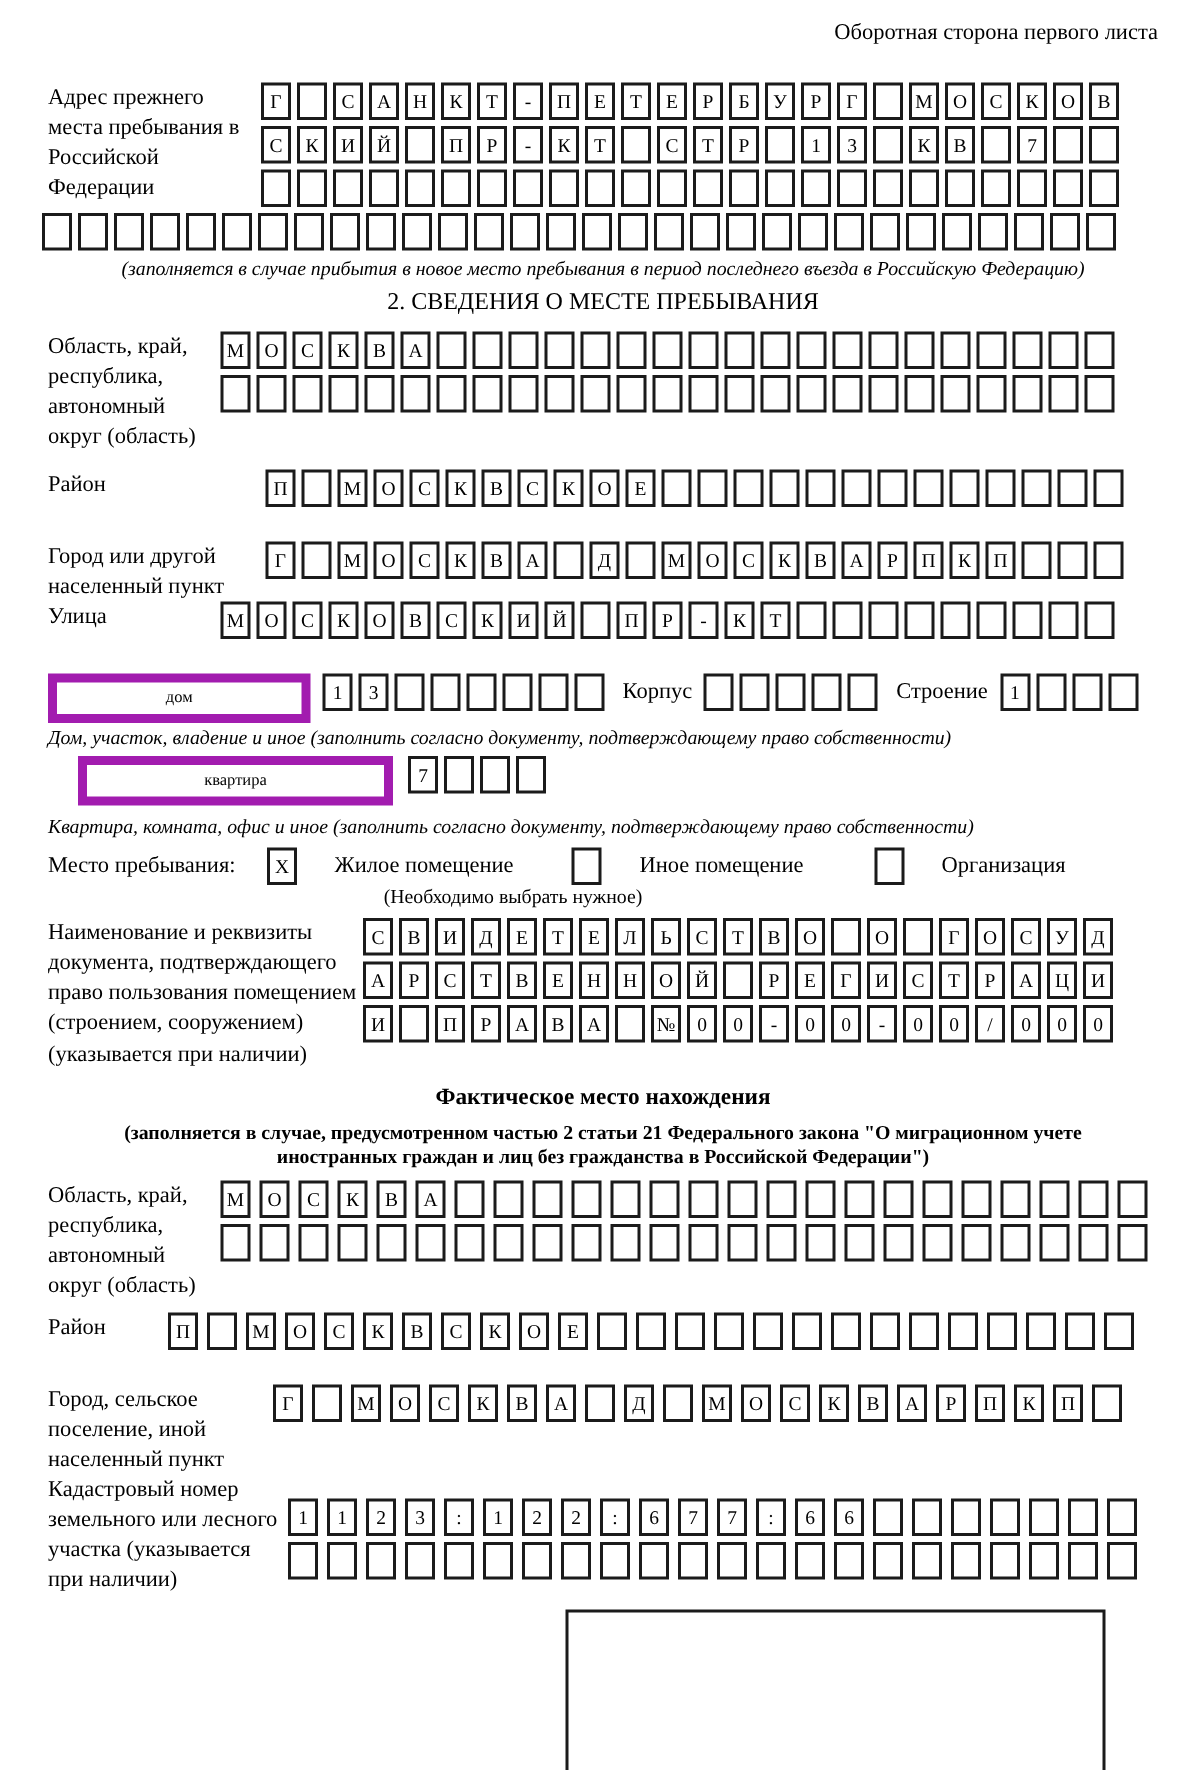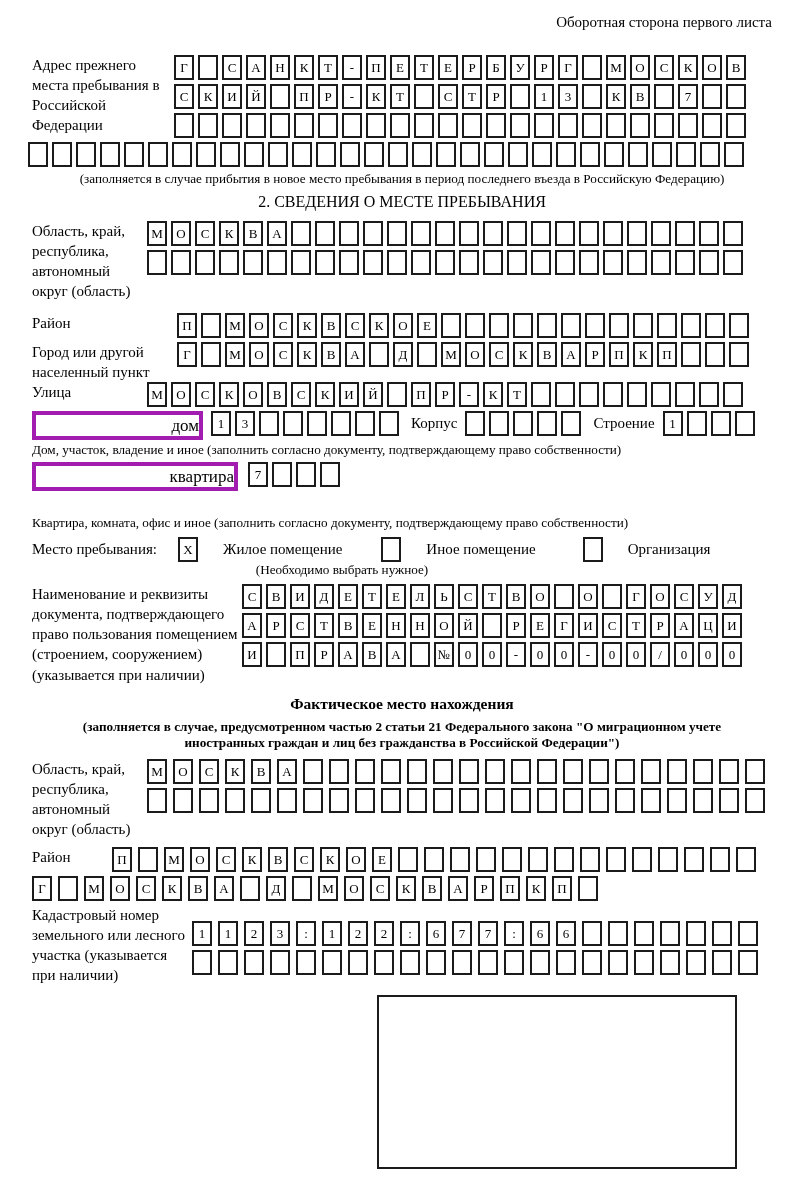--- a/index.html
+++ b/index.html
@@ -14,32 +14,32 @@
   .w80{width:80px;flex:0 0 80px;}
   .w150{width:150px;flex:0 0 150px;}
   .w160{width:160px;flex:0 0 160px;}
   .w210{width:210px;flex:0 0 210px;}
   .cells{white-space:nowrap;line-height:0;}
   .cell{display:inline-block;width:16px;height:21px;border:2px solid #1b1b1b;margin-right:4px;
         text-align:center;font-family:"Liberation Serif","DejaVu Serif",serif;
         font-size:13px;line-height:21px;vertical-align:top;background:#fff;}
   .gapw .cell{margin-right:6px;}
   .cellrow{margin-bottom:4px;}
-  .caption{font-size:13.2px;text-align:center;margin:2px 0 4px 0;}
+  .caption{font-size:13.2px;text-align:center;margin:2px 0 4px 0;font-style:italic;}
   .sec-title{font-size:16px;font-weight:normal;text-align:center;margin:6px 0 10px 0;}
   .fact-title{font-size:15.5px;font-weight:bold;text-align:center;margin:10px 0 6px 0;}
   .fact-note{font-size:13.2px;text-align:center;width:640px;margin:0 auto 8px auto;font-weight:bold;}
-  .labelbox{border:4px solid #a21caf;height:21px;text-align:right;font-size:17px;line-height:21px;}
+  .labelbox{border:6px solid #a21caf;height:21px;text-align:center;font-size:11px;line-height:21px;}
   .inline-lab{font-size:15px;line-height:25px;margin:0 8px;}
   .mesto-row{display:flex;align-items:center;font-size:15px;margin-top:6px;gap:11px;}
   .mesto-row .cells{margin:0 10px;}
   .mesto-note{font-size:13.2px;text-align:center;width:310px;margin-left:155px;margin-bottom:6px;}
   .stampwrap{margin-left:auto;width:430px;display:flex;flex-direction:column;align-items:center;margin-top:10px;}
   .stamp{width:356px;height:170px;border:2px solid #1b1b1b;}
-  .mt4{margin-top:0;} .mt6{margin-top:24px;}
+  .mt4{margin-top:19px;} .mt6{margin-top:6px;}
   .pt16{padding-top:16px;}
 </style>
 </head>
 <body>
 
 <div class="page">
 
   <div class="header-note">Оборотная сторона первого листа</div>
 
   <div class="frow">
@@ -83,21 +83,21 @@
     <div class="labelbox" style="width:163px;">дом</div>
     <div class="cells" style="margin-left:8px;"><span class="cell">1</span><span class="cell">3</span><span class="cell"></span><span class="cell"></span><span class="cell"></span><span class="cell"></span><span class="cell"></span><span class="cell"></span></div>
     <div class="inline-lab">Корпус</div>
     <div class="cells"><span class="cell"></span><span class="cell"></span><span class="cell"></span><span class="cell"></span><span class="cell"></span></div>
     <div class="inline-lab">Строение</div>
     <div class="cells"><span class="cell">1</span><span class="cell"></span><span class="cell"></span><span class="cell"></span></div>
   </div>
   <div class="caption" style="text-align:left;">Дом, участок, владение и иное (заполнить согласно документу, подтверждающему право собственности)</div>
 
   <div class="frow">
-    <div class="labelbox" style="width:198px;">квартира</div>
+    <div class="labelbox" style="width:198px;margin-left:20px;">квартира</div>
     <div class="cells" style="margin-left:10px;"><span class="cell">7</span><span class="cell"></span><span class="cell"></span><span class="cell"></span></div>
   </div>
   <div class="caption mt6" style="text-align:left;">Квартира, комната, офис и иное (заполнить согласно документу, подтверждающему право собственности)</div>
 
   <div class="mesto-row">
     <span>Место пребывания:</span>
     <span class="cells"><span class="cell">X</span></span>
     <span>Жилое помещение</span>
     <span class="cells" style="margin-left:28px;"><span class="cell"></span></span>
     <span>Иное помещение</span>
@@ -126,20 +126,21 @@
       <div style="height:30px;"></div>
     </div>
   </div>
 
   <div class="frow">
     <div class="lab w80">Район</div>
     <div class="cells cellrow gapw"><span class="cell">П</span><span class="cell"></span><span class="cell">М</span><span class="cell">О</span><span class="cell">С</span><span class="cell">К</span><span class="cell">В</span><span class="cell">С</span><span class="cell">К</span><span class="cell">О</span><span class="cell">Е</span><span class="cell"></span><span class="cell"></span><span class="cell"></span><span class="cell"></span><span class="cell"></span><span class="cell"></span><span class="cell"></span><span class="cell"></span><span class="cell"></span><span class="cell"></span><span class="cell"></span><span class="cell"></span><span class="cell"></span><span class="cell"></span></div>
   </div>
 
   <div class="frow mt4">
+    <div class="lab w150">Город, сельское поселение, иной населенный пункт</div>
     <div class="cells cellrow gapw"><span class="cell">Г</span><span class="cell"></span><span class="cell">М</span><span class="cell">О</span><span class="cell">С</span><span class="cell">К</span><span class="cell">В</span><span class="cell">А</span><span class="cell"></span><span class="cell">Д</span><span class="cell"></span><span class="cell">М</span><span class="cell">О</span><span class="cell">С</span><span class="cell">К</span><span class="cell">В</span><span class="cell">А</span><span class="cell">Р</span><span class="cell">П</span><span class="cell">К</span><span class="cell">П</span><span class="cell"></span></div>
   </div>
 
   <div class="frow">
     <div class="lab w160">Кадастровый номер земельного или лесного участка (указывается при наличии)</div>
     <div class="gapw pt16">
       <div class="cells cellrow"><span class="cell">1</span><span class="cell">1</span><span class="cell">2</span><span class="cell">3</span><span class="cell">:</span><span class="cell">1</span><span class="cell">2</span><span class="cell">2</span><span class="cell">:</span><span class="cell">6</span><span class="cell">7</span><span class="cell">7</span><span class="cell">:</span><span class="cell">6</span><span class="cell">6</span><span class="cell"></span><span class="cell"></span><span class="cell"></span><span class="cell"></span><span class="cell"></span><span class="cell"></span><span class="cell"></span></div>
       <div class="cells cellrow"><span class="cell"></span><span class="cell"></span><span class="cell"></span><span class="cell"></span><span class="cell"></span><span class="cell"></span><span class="cell"></span><span class="cell"></span><span class="cell"></span><span class="cell"></span><span class="cell"></span><span class="cell"></span><span class="cell"></span><span class="cell"></span><span class="cell"></span><span class="cell"></span><span class="cell"></span><span class="cell"></span><span class="cell"></span><span class="cell"></span><span class="cell"></span><span class="cell"></span></div>
     </div>
   </div>

